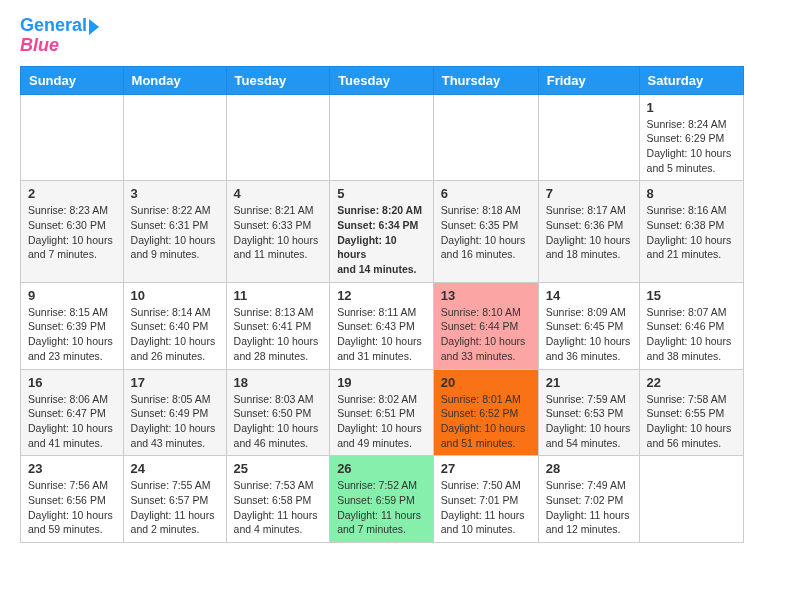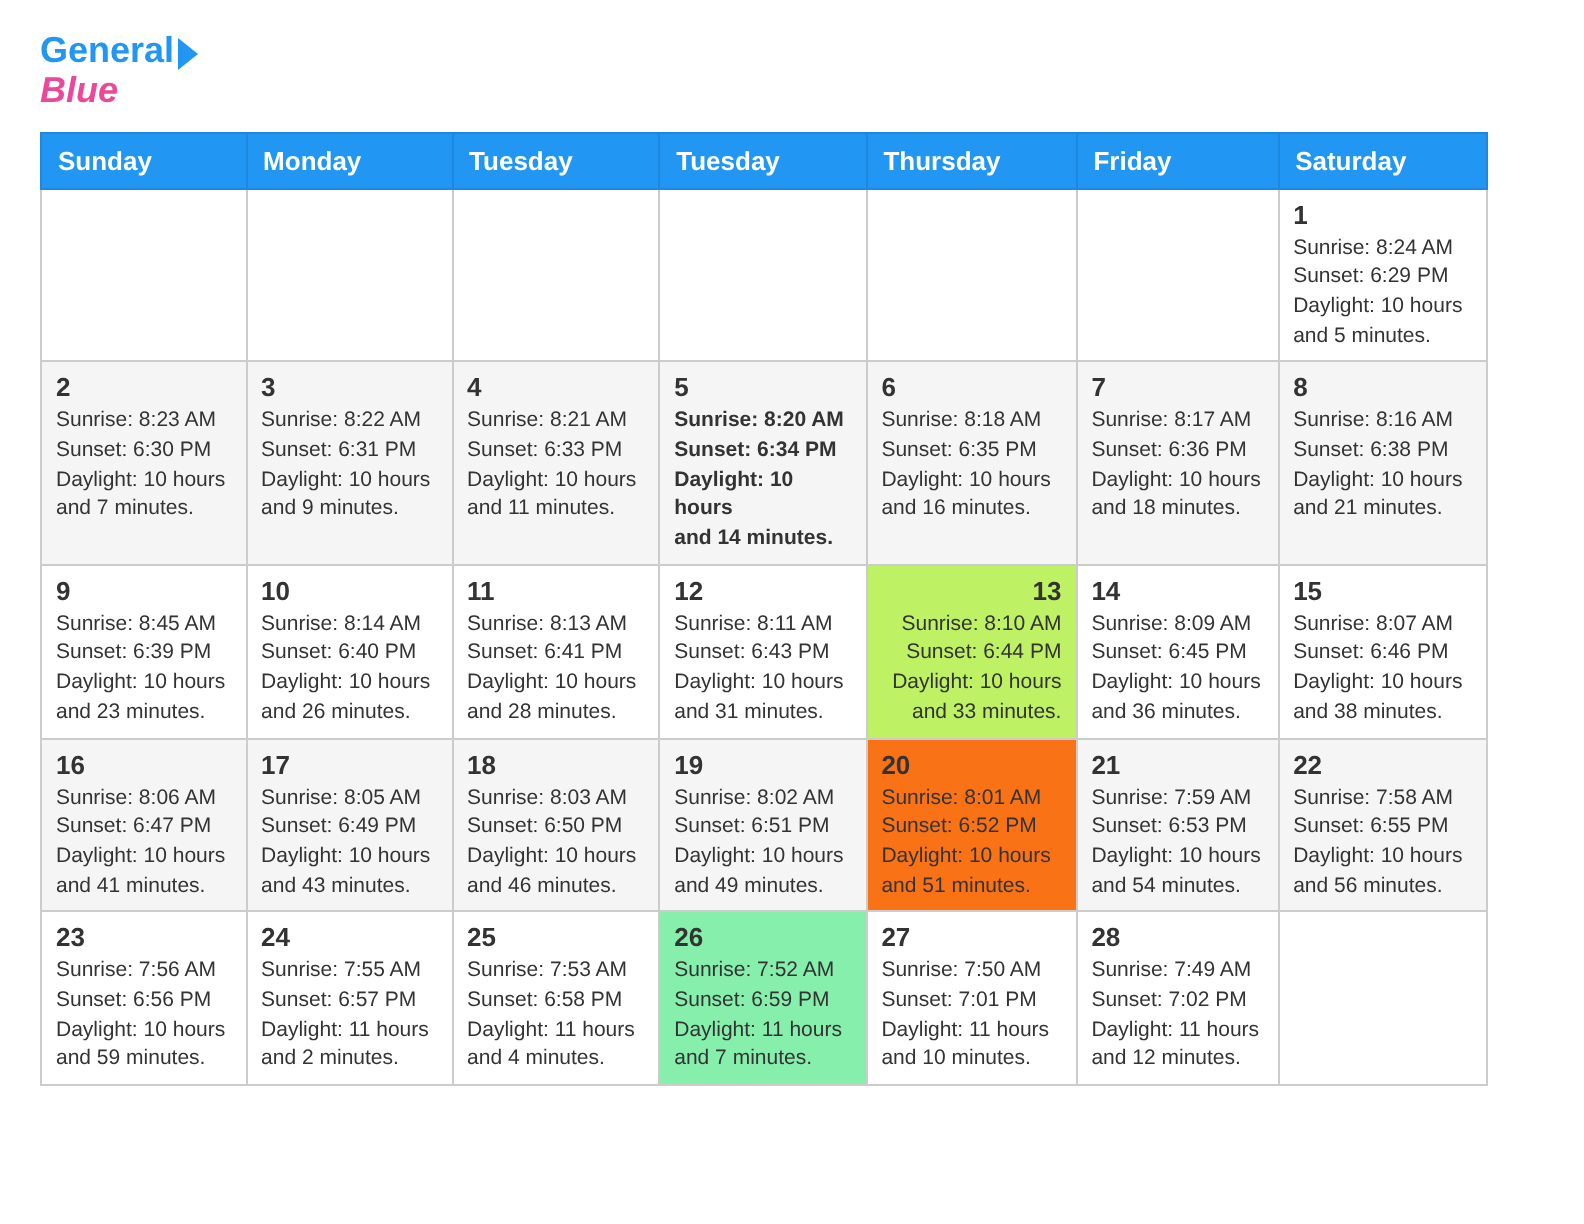--- a/index.html
+++ b/index.html
@@ -196,21 +196,21 @@
             <div class="day-number">8</div>
             <div class="day-info" style="white-space: pre-line;">Sunrise: 8:16 AM
 Sunset: 6:38 PM
 Daylight: 10 hours
 and 21 minutes.</div>
           </td>
         </tr>
         <tr>
           <td style="background-color: rgb(255, 255, 255);">
             <div class="day-number">9</div>
-            <div class="day-info" style="white-space: pre-line;">Sunrise: 8:45 AM
+            <div class="day-info" style="white-space: pre-line;">Sunrise: 8:15 AM
 Sunset: 6:39 PM
 Daylight: 10 hours
 and 23 minutes.</div>
           </td>
           <td style="background-color: rgb(255, 255, 255);">
             <div class="day-number">10</div>
             <div class="day-info" style="white-space: pre-line;">Sunrise: 8:14 AM
 Sunset: 6:40 PM
 Daylight: 10 hours
 and 26 minutes.</div>
@@ -222,21 +222,21 @@
 Daylight: 10 hours
 and 28 minutes.</div>
           </td>
           <td style="background-color: rgb(255, 255, 255);">
             <div class="day-number">12</div>
             <div class="day-info" style="white-space: pre-line;">Sunrise: 8:11 AM
 Sunset: 6:43 PM
 Daylight: 10 hours
 and 31 minutes.</div>
           </td>
-          <td style="background-color: #bef264; text-align: right;">
+          <td style="background-color: #fca5a5;">
             <div class="day-number">13</div>
             <div class="day-info" style="white-space: pre-line;">Sunrise: 8:10 AM
 Sunset: 6:44 PM
 Daylight: 10 hours
 and 33 minutes.</div>
           </td>
           <td style="background-color: rgb(255, 255, 255);">
             <div class="day-number">14</div>
             <div class="day-info" style="white-space: pre-line;">Sunrise: 8:09 AM
 Sunset: 6:45 PM

